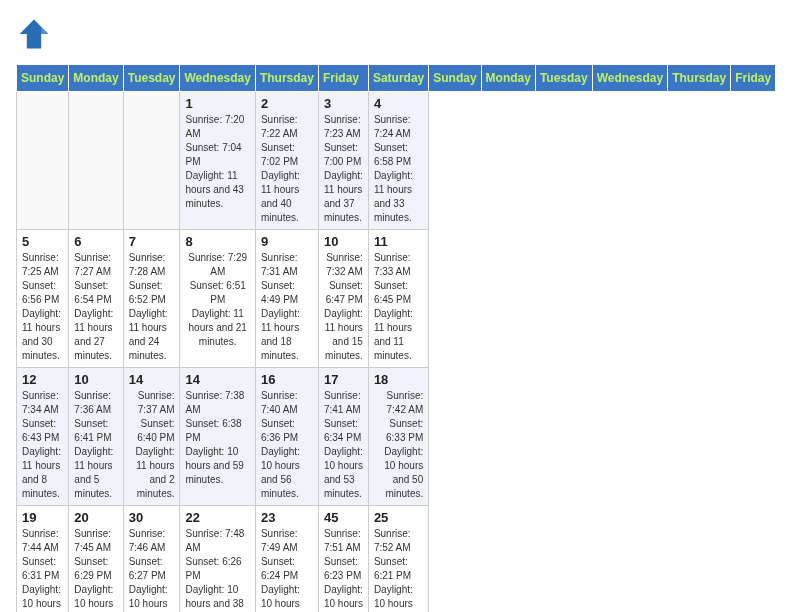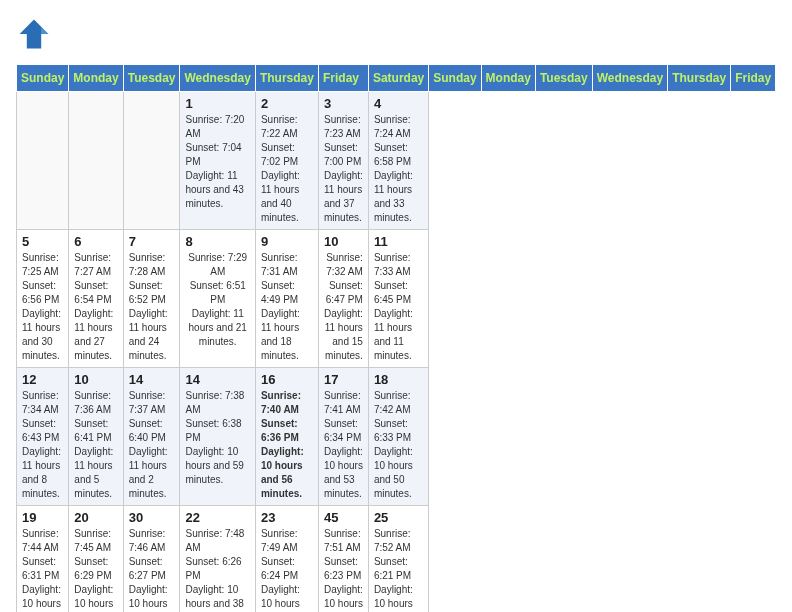--- a/index.html
+++ b/index.html
@@ -221,45 +221,45 @@
 Daylight: 11 hours and 8 minutes.</div>
         </td>
         <td>
           <span class="day-num">10</span>
           <div class="day-info" style="white-space: pre-line;">Sunrise: 7:36 AM
 Sunset: 6:41 PM
 Daylight: 11 hours and 5 minutes.</div>
         </td>
         <td>
           <span class="day-num">14</span>
-          <div class="day-info" style="white-space: pre-line;">Sunrise: 7:37 AM
+          <div class="day-info" style="white-space: pre-line; text-align: right;">Sunrise: 7:37 AM
 Sunset: 6:40 PM
 Daylight: 11 hours and 2 minutes.</div>
         </td>
         <td>
           <span class="day-num">14</span>
           <div class="day-info" style="white-space: pre-line;">Sunrise: 7:38 AM
 Sunset: 6:38 PM
 Daylight: 10 hours and 59 minutes.</div>
         </td>
         <td>
           <span class="day-num">16</span>
-          <div class="day-info" style="white-space: pre-line; font-weight: bold;">Sunrise: 7:40 AM
+          <div class="day-info" style="white-space: pre-line;">Sunrise: 7:40 AM
 Sunset: 6:36 PM
 Daylight: 10 hours and 56 minutes.</div>
         </td>
         <td>
           <span class="day-num">17</span>
           <div class="day-info" style="white-space: pre-line;">Sunrise: 7:41 AM
 Sunset: 6:34 PM
 Daylight: 10 hours and 53 minutes.</div>
         </td>
         <td>
           <span class="day-num">18</span>
-          <div class="day-info" style="white-space: pre-line;">Sunrise: 7:42 AM
+          <div class="day-info" style="white-space: pre-line; text-align: right;">Sunrise: 7:42 AM
 Sunset: 6:33 PM
 Daylight: 10 hours and 50 minutes.</div>
         </td>
       </tr>
       <tr>
         <td>
           <span class="day-num">19</span>
           <div class="day-info" style="white-space: pre-line;">Sunrise: 7:44 AM
 Sunset: 6:31 PM
 Daylight: 10 hours and 47 minutes.</div>

